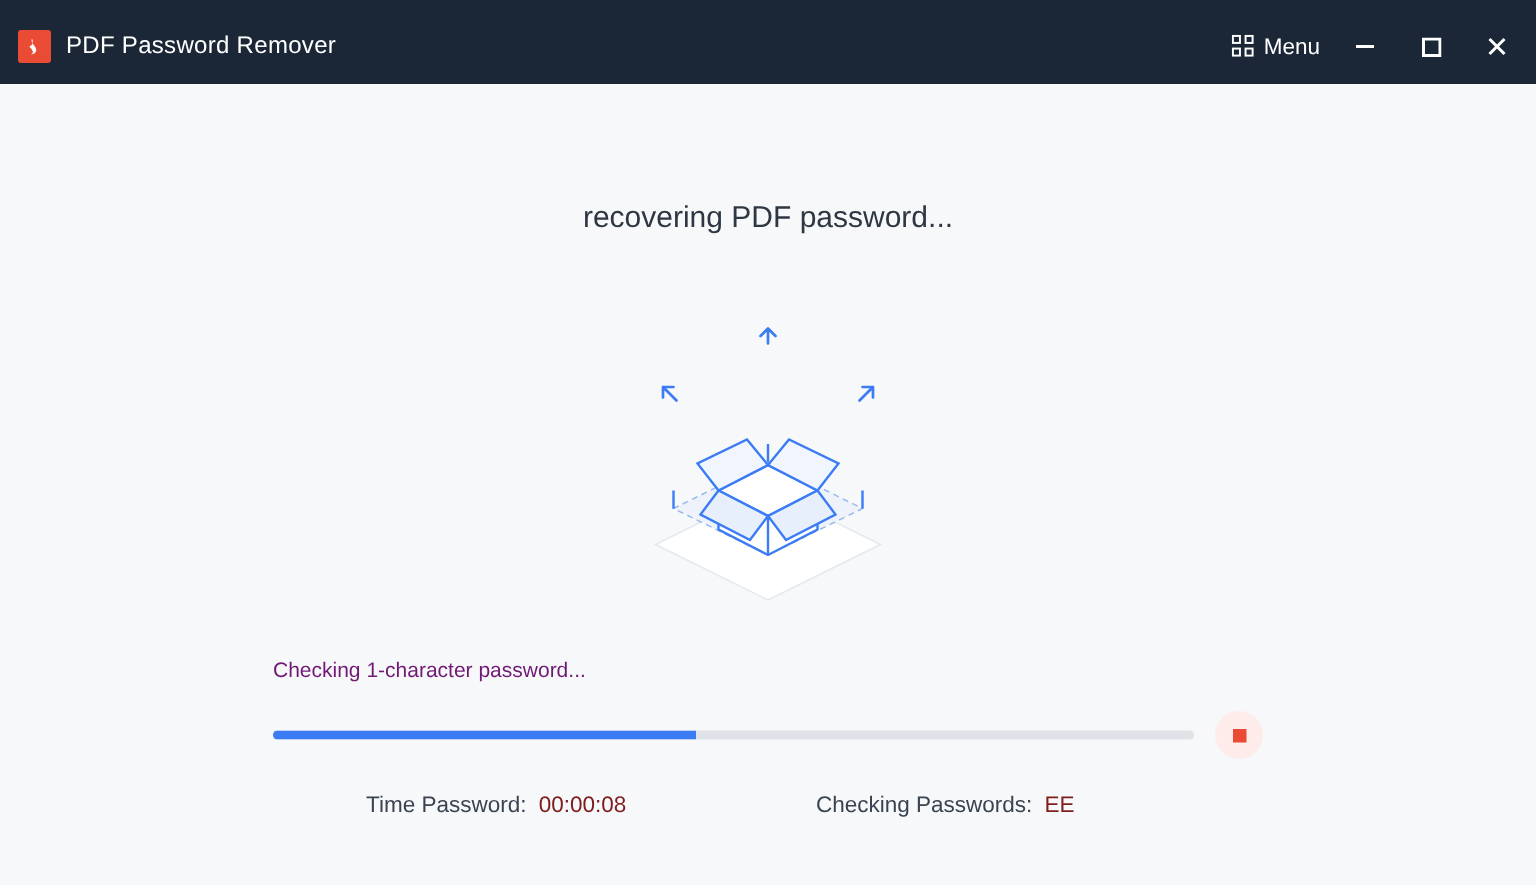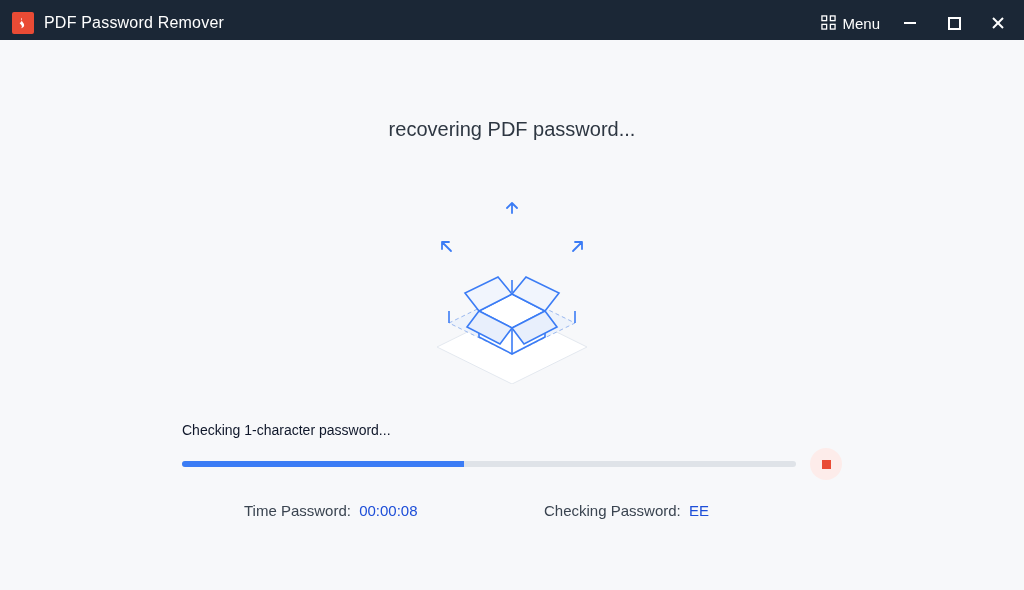--- a/index.html
+++ b/index.html
@@ -1,46 +1,46 @@
 <!DOCTYPE html>
 <html><head>
 <meta charset="utf-8">
 <style>
   * { margin: 0; padding: 0; box-sizing: border-box; }
   html, body { width: 1024px; height: 590px; font-family: "Segoe UI", Arial, sans-serif; overflow: hidden; }
   .window { width: 1024px; height: 590px; background: #f7f8fa; display: flex; flex-direction: column; }
-  .titlebar { height: 40px; background: #1b2736; display: flex; align-items: center; color: #fff; padding: 6px 18px 0 12px; }
+  .titlebar { height: 56px; background: #1b2736; display: flex; align-items: center; color: #fff; padding: 6px 18px 0 12px; }
   .logo-box { width: 22px; height: 22px; background: #e94b35; border-radius: 2px; display: flex; align-items: center; justify-content: center; margin-right: 10px; }
   .logo-box svg { width: 14px; height: 14px; display: block; }
   .title-text { font-size: 16px; font-weight: 400; letter-spacing: 0.2px; }
   .spacer { flex: 1; }
   .menu-group { display: flex; align-items: flex-start; gap: 6px; margin-right: 22px; cursor: pointer; }
   .grid-icon { width: 15px; height: 15px; display: block; }
   .menu-label { font-size: 15px; }
   .win-btns { display: flex; align-items: center; gap: 28px; }
   .win-btn { width: 16px; height: 16px; cursor: pointer; display:flex; align-items:center; justify-content:center; }
 
   .content { flex: 1; display: flex; flex-direction: column; align-items: center; }
   .status-heading { margin-top: 78px; font-size: 20px; color: #2e3742; font-weight: 400; }
 
   .illustration-wrap { margin-top: 58px; width: 210px; height: 185px; position: relative; }
   .arrow { position: absolute; }
   .arrow svg { display:block; }
 
   .progress-section { margin-top: 38px; width: 660px; }
-  .progress-label { font-size: 14px; color: #0f172a; margin-bottom: 10px; }
+  .progress-label { font-size: 14px; color: #701a75; margin-bottom: 20px; }
   .bar-row { display:flex; align-items:center; }
   .progress-outer { flex:1; height: 6px; background: #dfe3e8; border-radius: 3px; overflow: hidden; }
   .progress-inner { height: 100%; background: #3b7cf5; width: 46%; }
   .stop-btn { width: 32px; height: 32px; border-radius: 50%; background: #fdecea; margin-left: 14px; display:flex; align-items:center; justify-content:center; cursor:pointer; }
   .stop-square { width: 9px; height: 9px; background: #e94b35; }
 
   .stats { margin-top: 22px; display: grid; grid-template-columns: 290px 290px; column-gap: 10px; row-gap: 14px; font-size: 15px; color: #3a4450; padding-left: 62px;}
   .stat-label { color: #3a4450; }
-  .stat-value { color: #1d4ed8; margin-left: 4px; }
+  .stat-value { color: #7f1d1d; margin-left: 4px; }
 </style>
 </head>
 <body>
 
 <div class="window">
 
   <div class="titlebar">
     <div class="logo-box">
       <svg viewBox="0 0 24 24">
           <path d="M9 3 C 7 8 14 11 14 16 C 14 19 11 21 8 21 C 13 19 8 14 6 12 C 10 11 11 5 9 3 Z" fill="#ffffff"></path>
@@ -131,20 +131,20 @@
           <div class="stop-square"></div>
         </div>
       </div>
 
       <div class="stats">
         <div>
           <span class="stat-label">Time Password:</span>
           <span class="stat-value">00:00:08</span>
         </div>
         <div>
-          <span class="stat-label">Checking Password:</span>
+          <span class="stat-label">Checking Passwords:</span>
           <span class="stat-value">EE</span>
         </div>
       </div>
     </div>
 
   </div>
 </div>
 
 </body></html>

